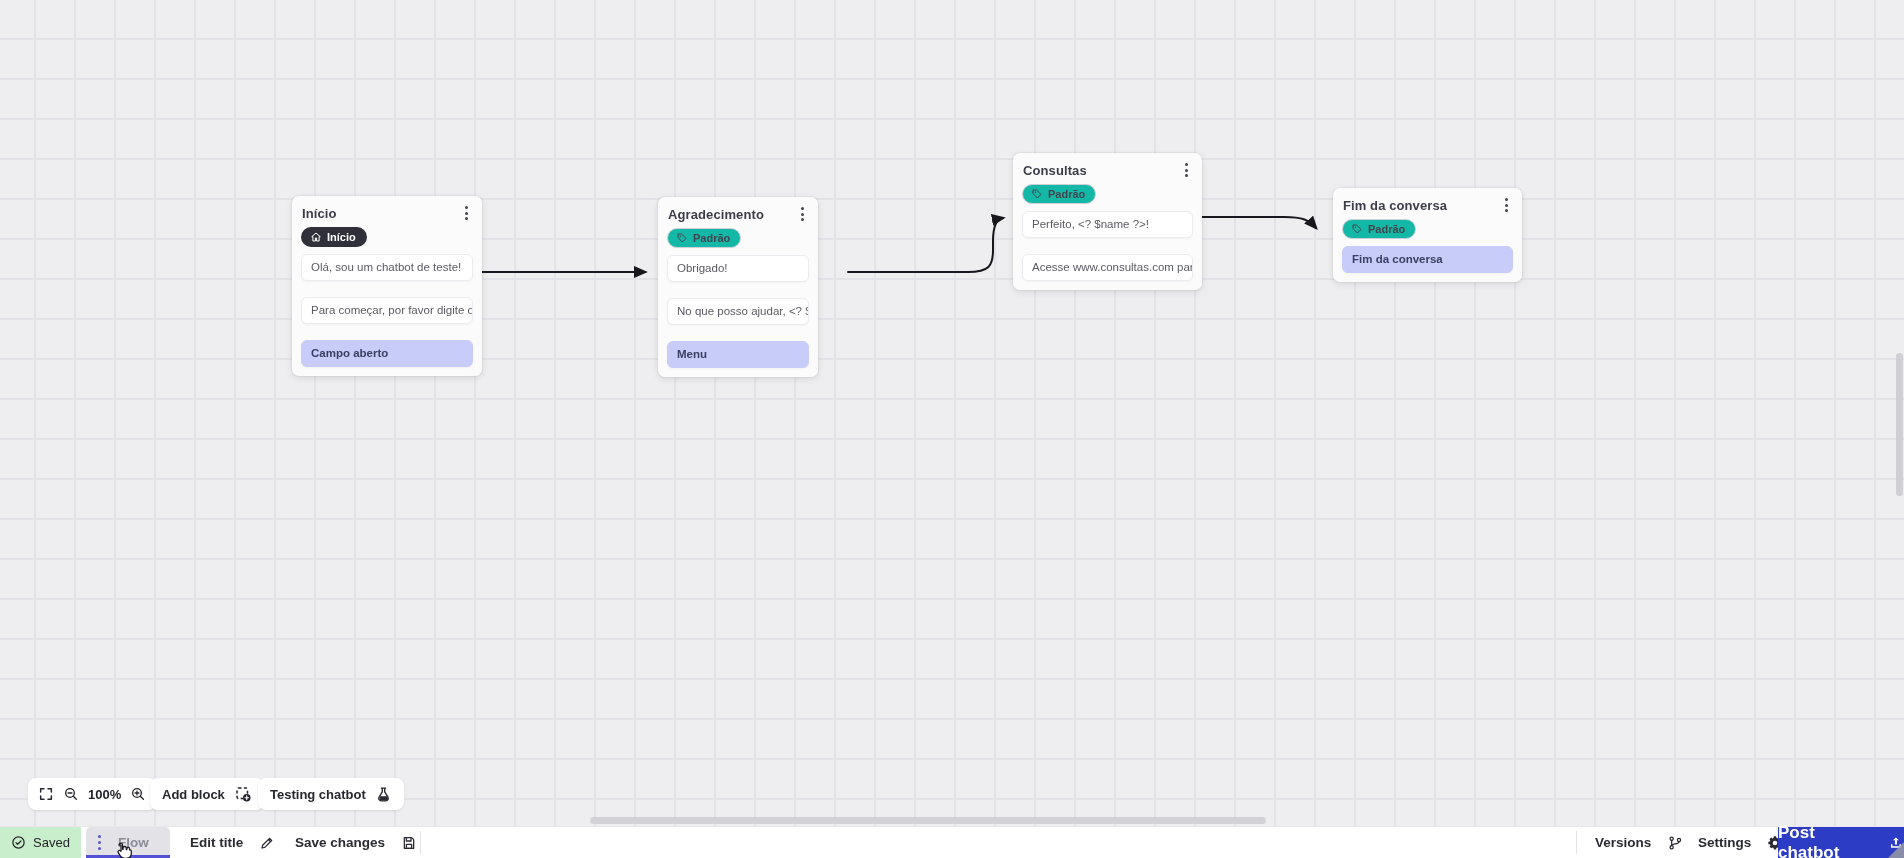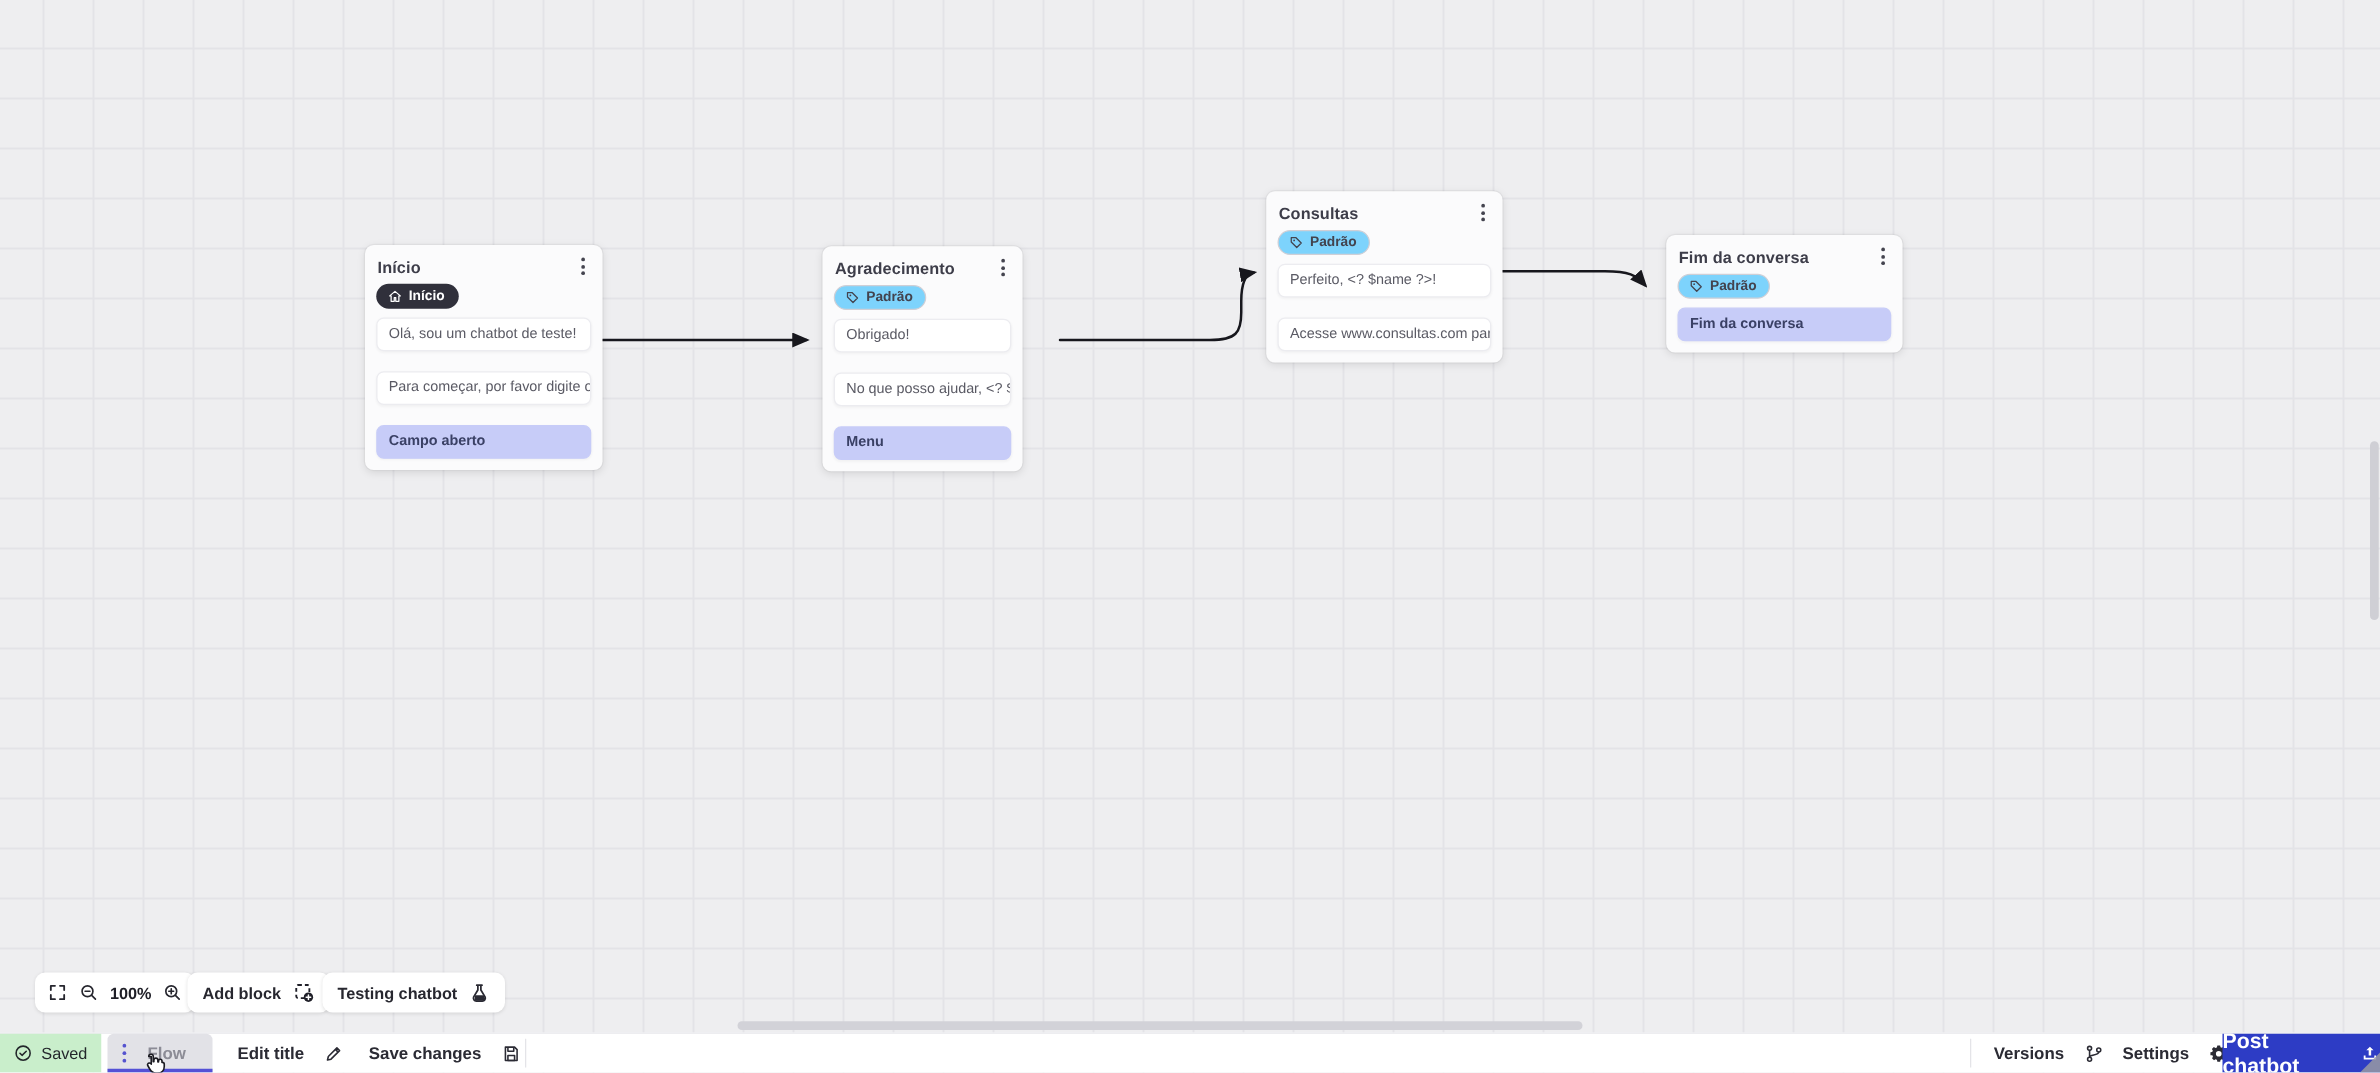--- a/index.html
+++ b/index.html
@@ -11,21 +11,21 @@
 
   
   .node { position:absolute; background:#fbfbfc; border-radius:7px; padding:8px 9px 9px;
     box-shadow:0 0 0 1px rgba(0,0,0,.035), 0 2px 7px rgba(0,0,0,.10); }
   .node-header { display:flex; align-items:center; justify-content:space-between; height:18px; margin-bottom:5px; padding:0 1px; }
   .node-title { font-size:13px; font-weight:700; color:#3d3d49; letter-spacing:.1px; }
   .kebab { display:flex; flex-direction:column; align-items:center; cursor:pointer; padding:1px 4px; }
   .kebab i { width:3px; height:3px; border-radius:50%; background:#44444f; margin:1.4px 0; }
   .start-badge { display:inline-flex; align-items:center; gap:5px; background:#30303b; color:#fff;
     border-radius:12px; padding:4px 11px 4px 9px; font-size:11px; font-weight:700; margin-bottom:7px; }
-  .tag-pill { display:inline-flex; align-items:center; gap:5px; background:#7dd3fc; color:#43434e;
+  .tag-pill { display:inline-flex; align-items:center; gap:5px; background:#14b8a6; color:#43434e;
     border:1px solid #cfcfd6; border-radius:12px; padding:3px 10px 3px 8px; font-size:11px; font-weight:700; margin-bottom:7px; }
   .blocks { display:flex; flex-direction:column; gap:16px; }
   .block { background:#ffffff; border:1px solid #ececf0; border-radius:6px; height:27px; line-height:25px;
     padding:0 9px; font-size:11.5px; color:#5a5a64; white-space:nowrap; overflow:hidden;
     box-shadow:0 1px 2px rgba(0,0,0,.04); cursor:pointer; }
   .block.input { background:#c7ccf8; border-color:#c7ccf8; color:#3a4065; font-weight:700; }
 
   
   #edges { position:absolute; left:0; top:0; pointer-events:none; }
 

